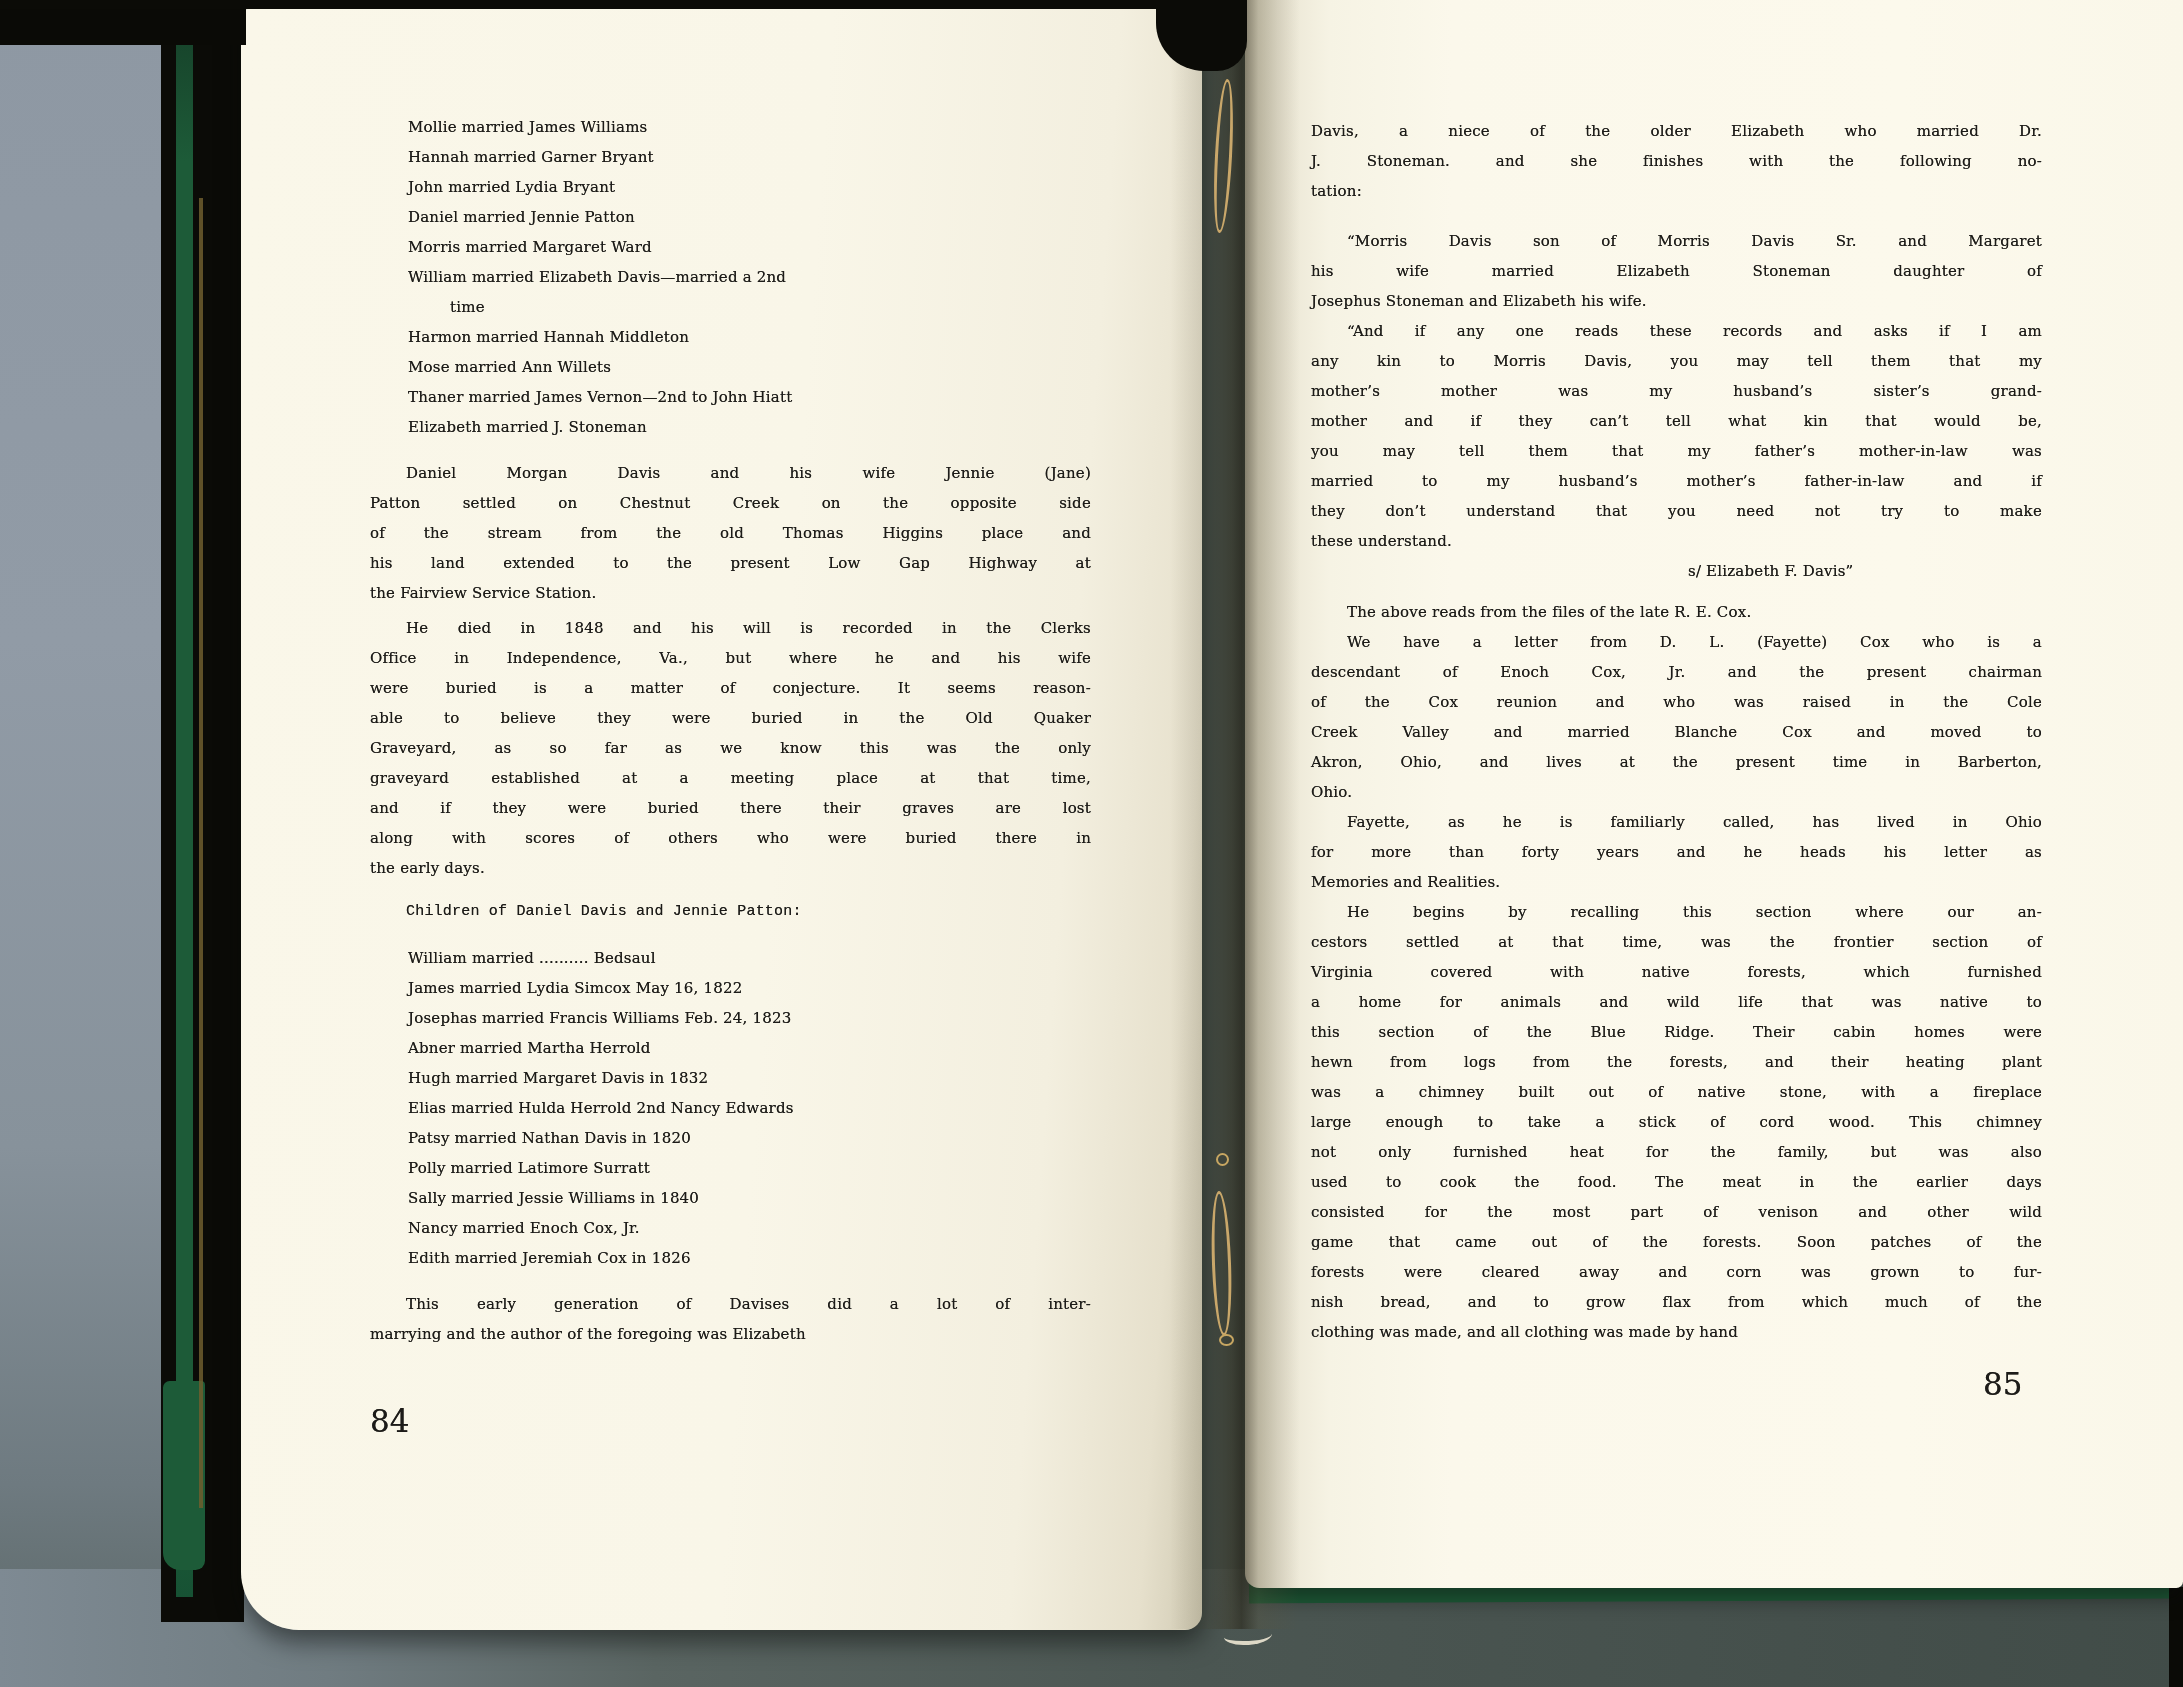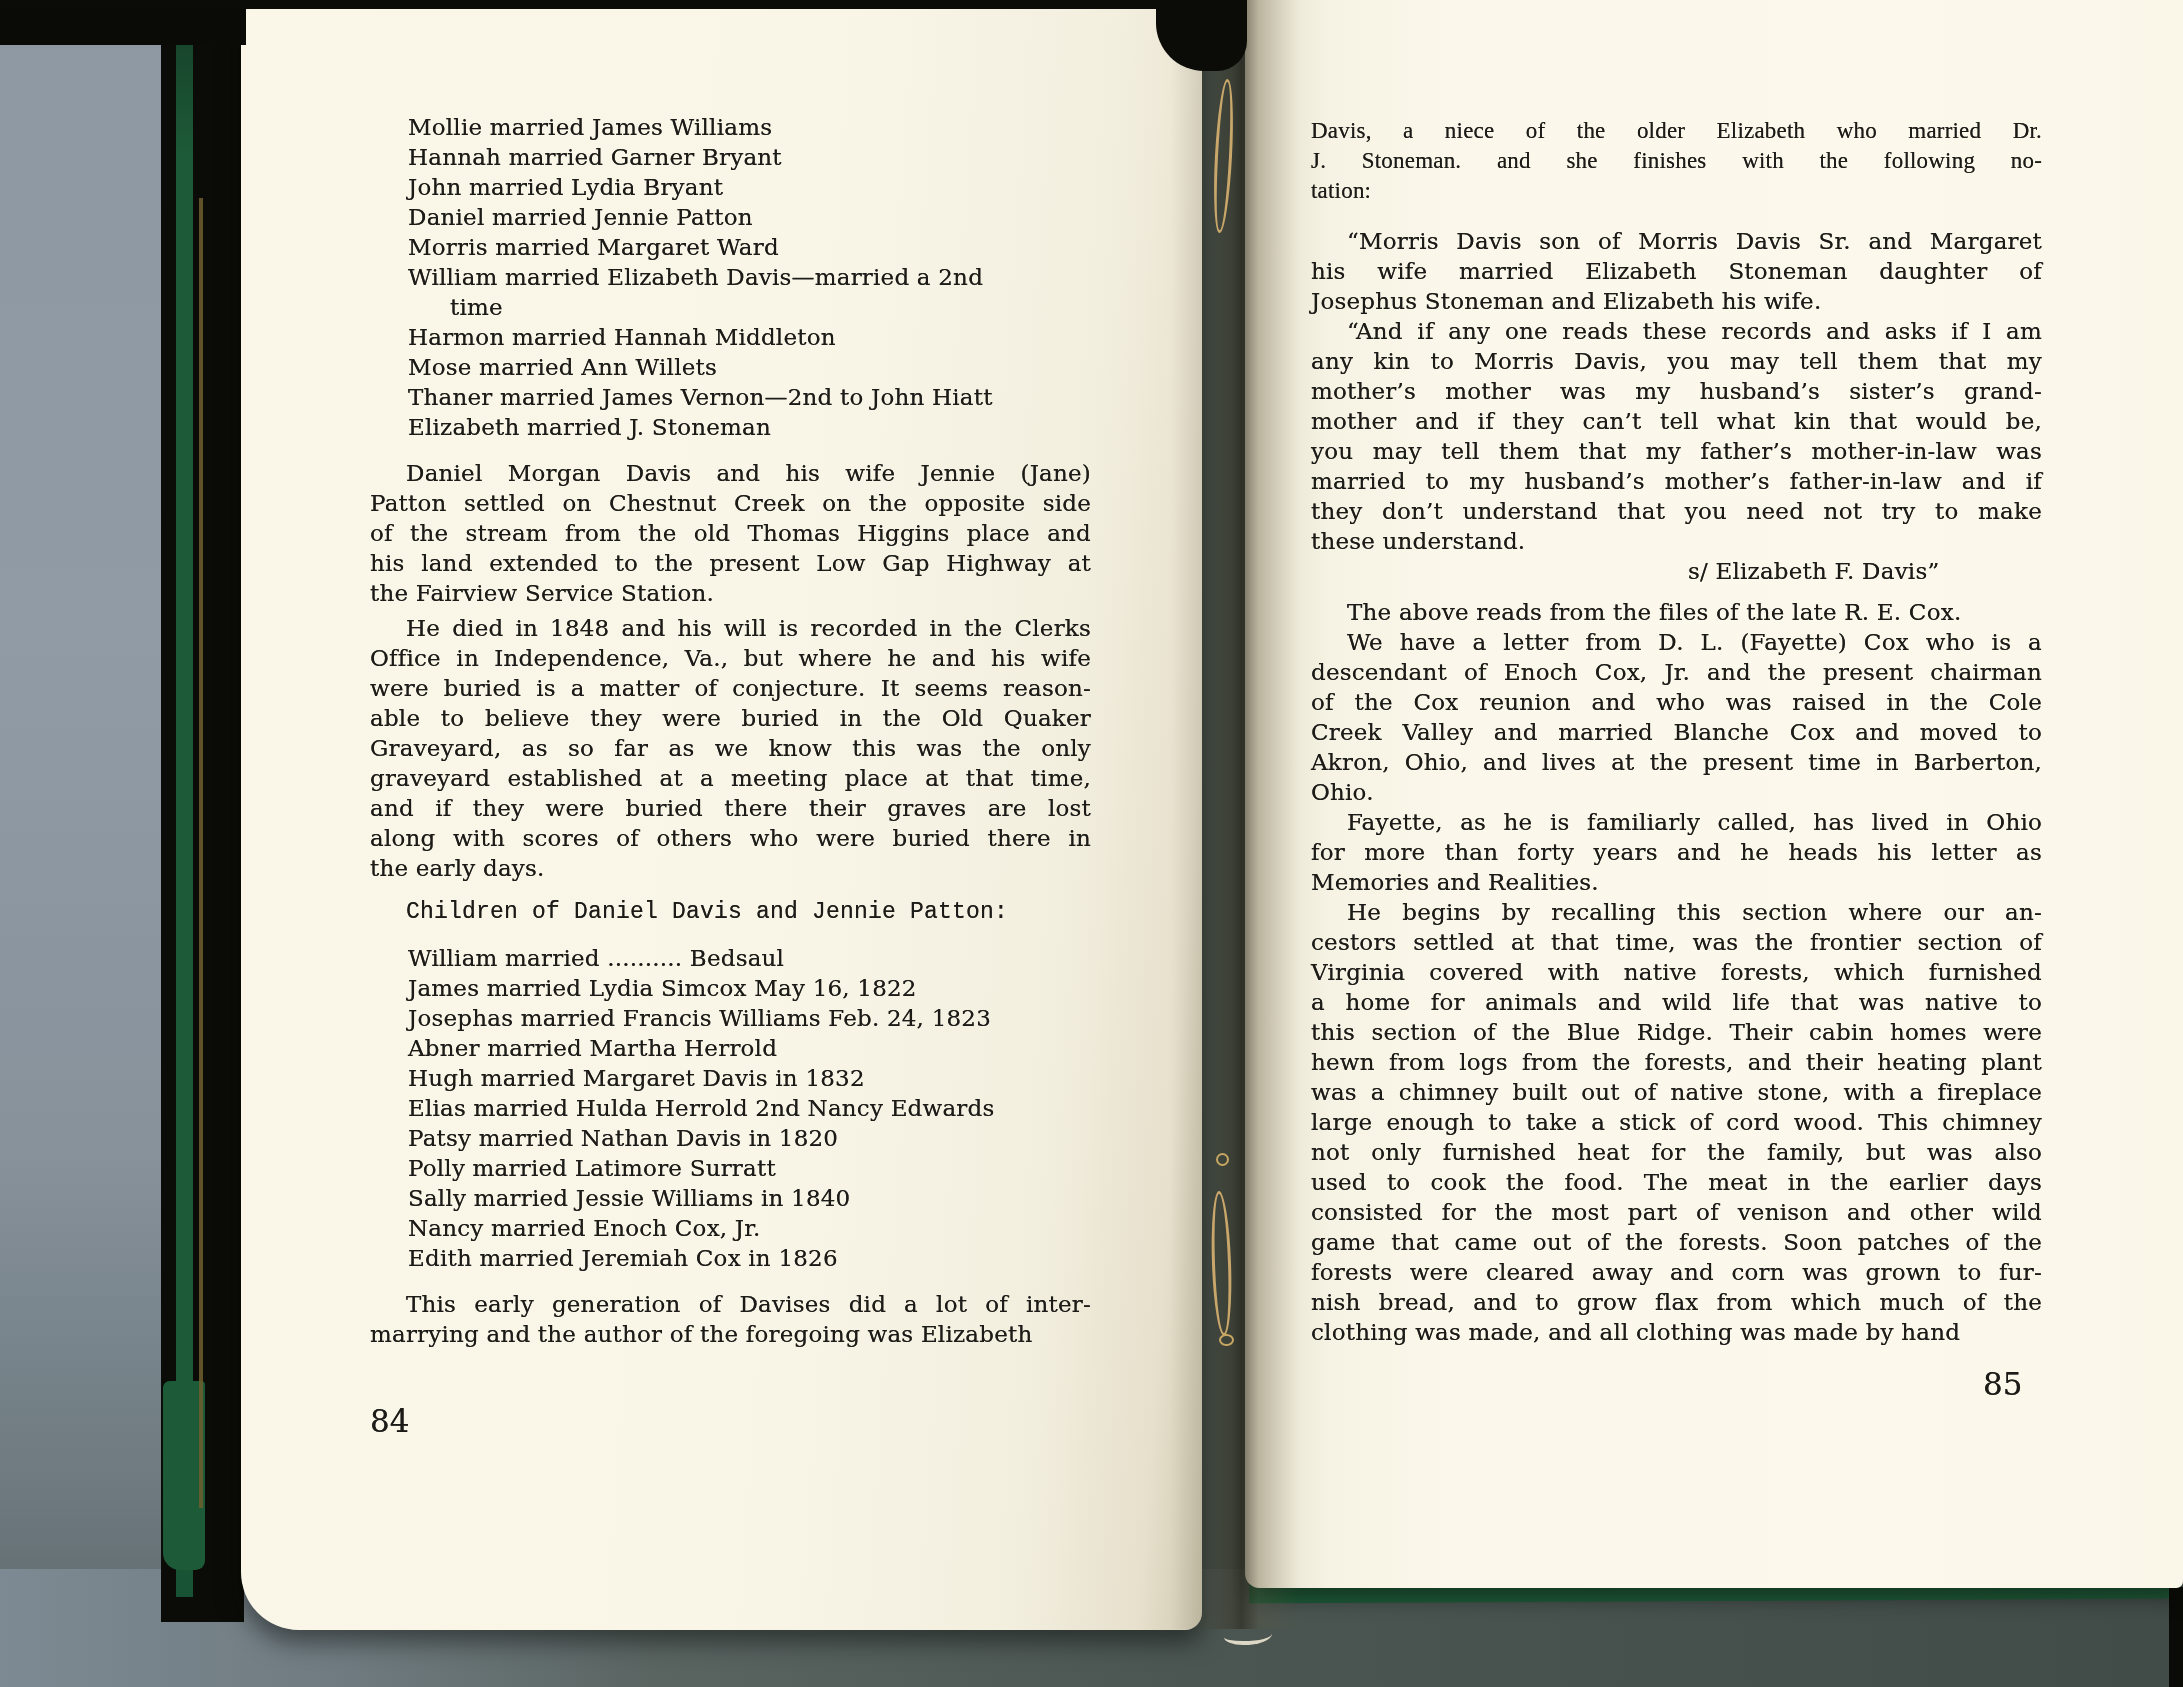--- a/index.html
+++ b/index.html
@@ -41,34 +41,34 @@
   
   .thread { position:absolute; border:3.3px solid #c9a76a; background:transparent; border-radius:50%; z-index:6; }
   .thread-top { left:1215px; top:79px; width:10.6px; height:148px; transform:rotate(3deg); }
   .thread-bottom { left:1212px; top:1191px; width:13.2px; height:139px; transform:rotate(-2deg); }
   .thread-dot { position:absolute; border:2.6px solid #c7a662; border-radius:50%; z-index:6; background:transparent; }
   .dot-a { left:1216px; top:1153px; width:9.3px; height:9.3px; }
   .dot-b { left:1219px; top:1334px; width:10.6px; height:8px; }
   .thread-tail { position:absolute; left:1224px; top:1626px; width:48px; height:14.6px; z-index:6;
     border-bottom:4px solid #ddd8c6; border-radius:0 0 60% 40%; }
   
-  .text-col { position:absolute; font-size:23px; line-height:30px; letter-spacing:0.2px;
+  .text-col { position:absolute; font-size:15px; line-height:30px; letter-spacing:0.2px;
     text-shadow:0 0 0.4px rgba(25,24,20,0.75); }
   .left-page .text-col { left:129px; top:103px; width:721px; }
   .right-page .text-col { left:66px; top:116px; width:731px; }
   .line { min-height:30px; }
   .just { text-align:justify; text-align-last:justify; }
   .just.lastline { text-align-last:left; }
   .firstline { text-indent:36px; }
   .cont { padding-left:42px; }
   .block.list { margin:0 0 16px 38px; }
   .block.heading { text-indent:36px; margin:14.6px 0 16px;font-family:Liberation Mono, monospace; }
   .block.para + .block.para { margin-top:5.3px; }
   .right-page .block.para + .block.para { margin-top:0; }
-  .block.para-flush { margin-bottom:20px;font-family:Liberation Serif, serif; }
+  .block.para-flush { margin-bottom:20px; }
   .block.sig { padding-left:377px; margin:0 0 10.6px; }
   .page-number { position:absolute; font-size:31px; line-height:30px; text-shadow:0 0 0.4px rgba(25,24,20,0.75); }
   .left-page .page-number { left:129px; top:1397px; }
   .right-page .page-number { left:738px; top:1369px; }
 </style>
 </head>
 <body>
 
 <div class="scan">
   <div class="bed-left"></div>

